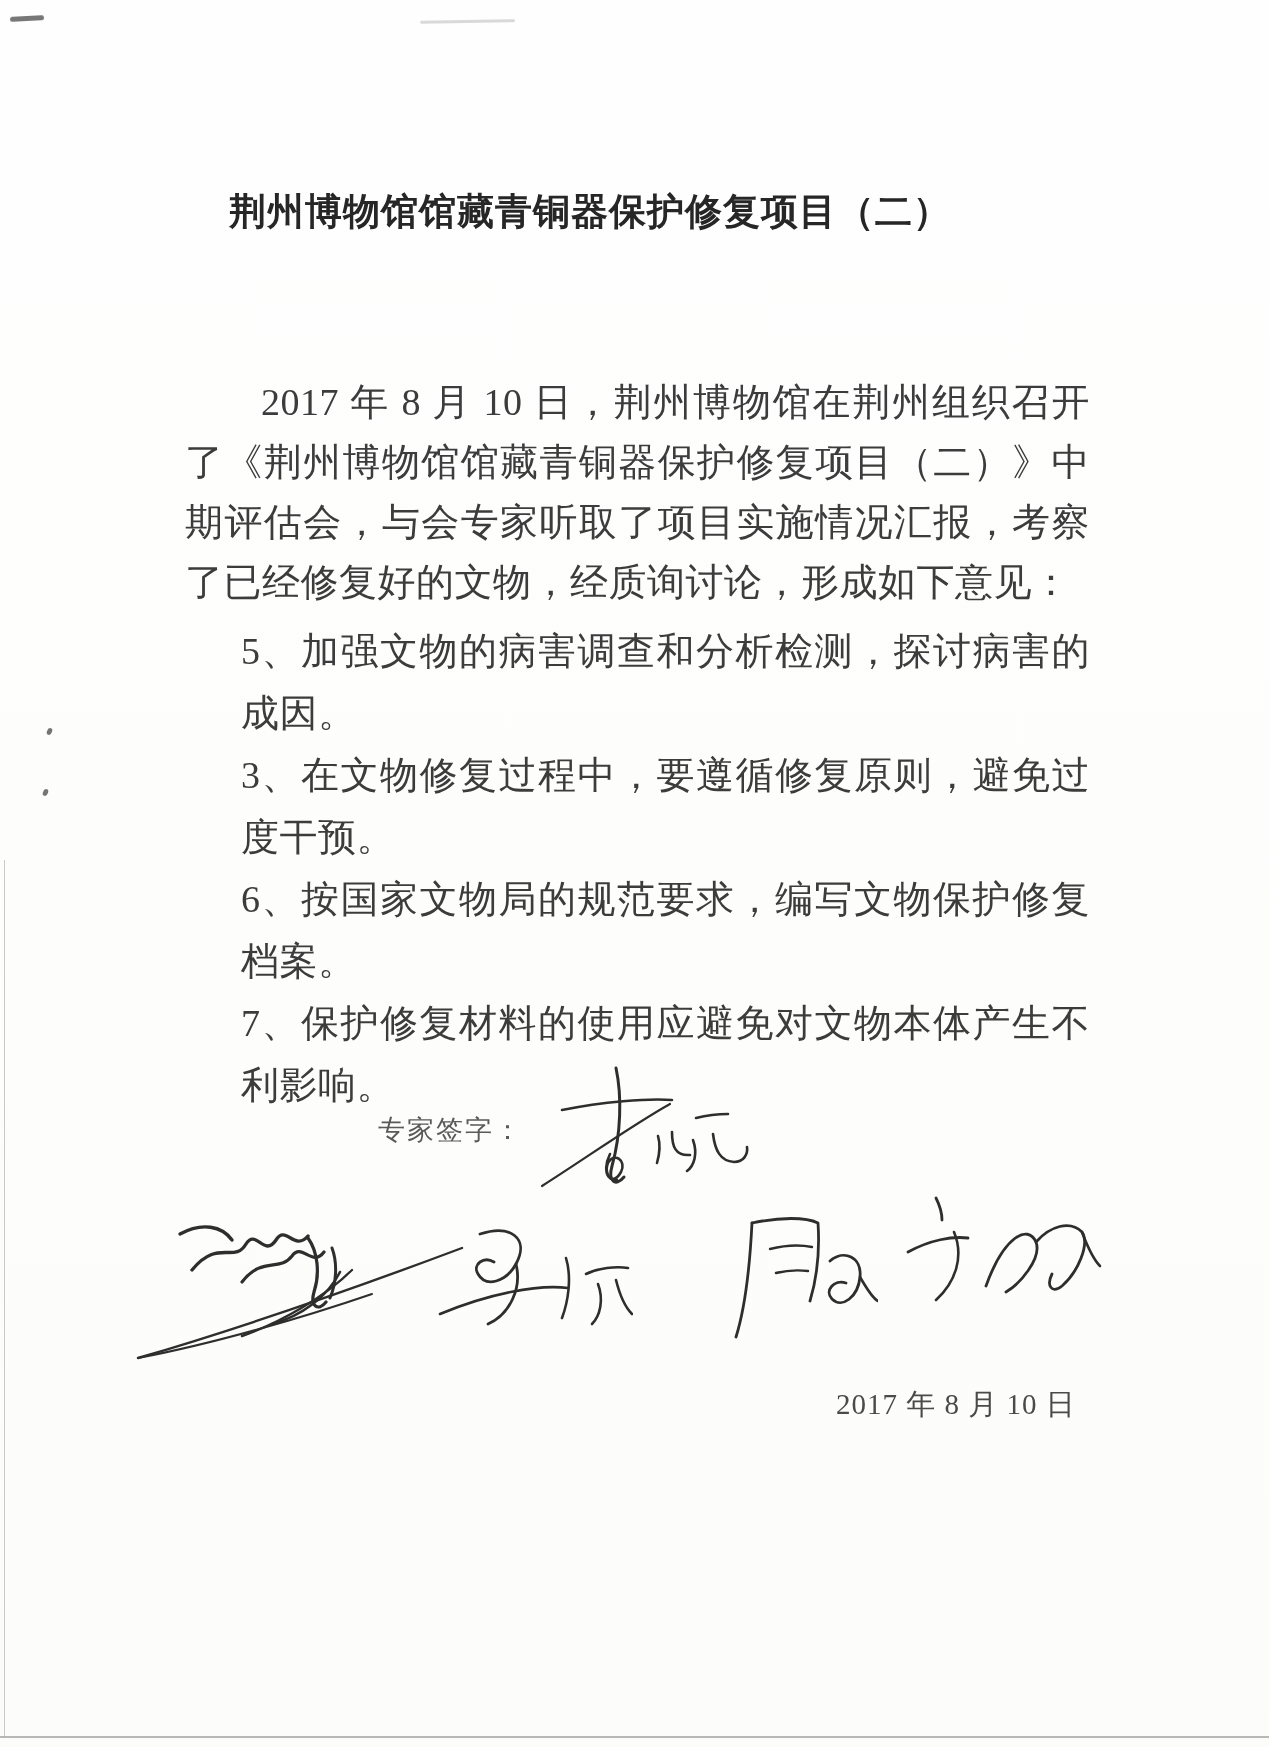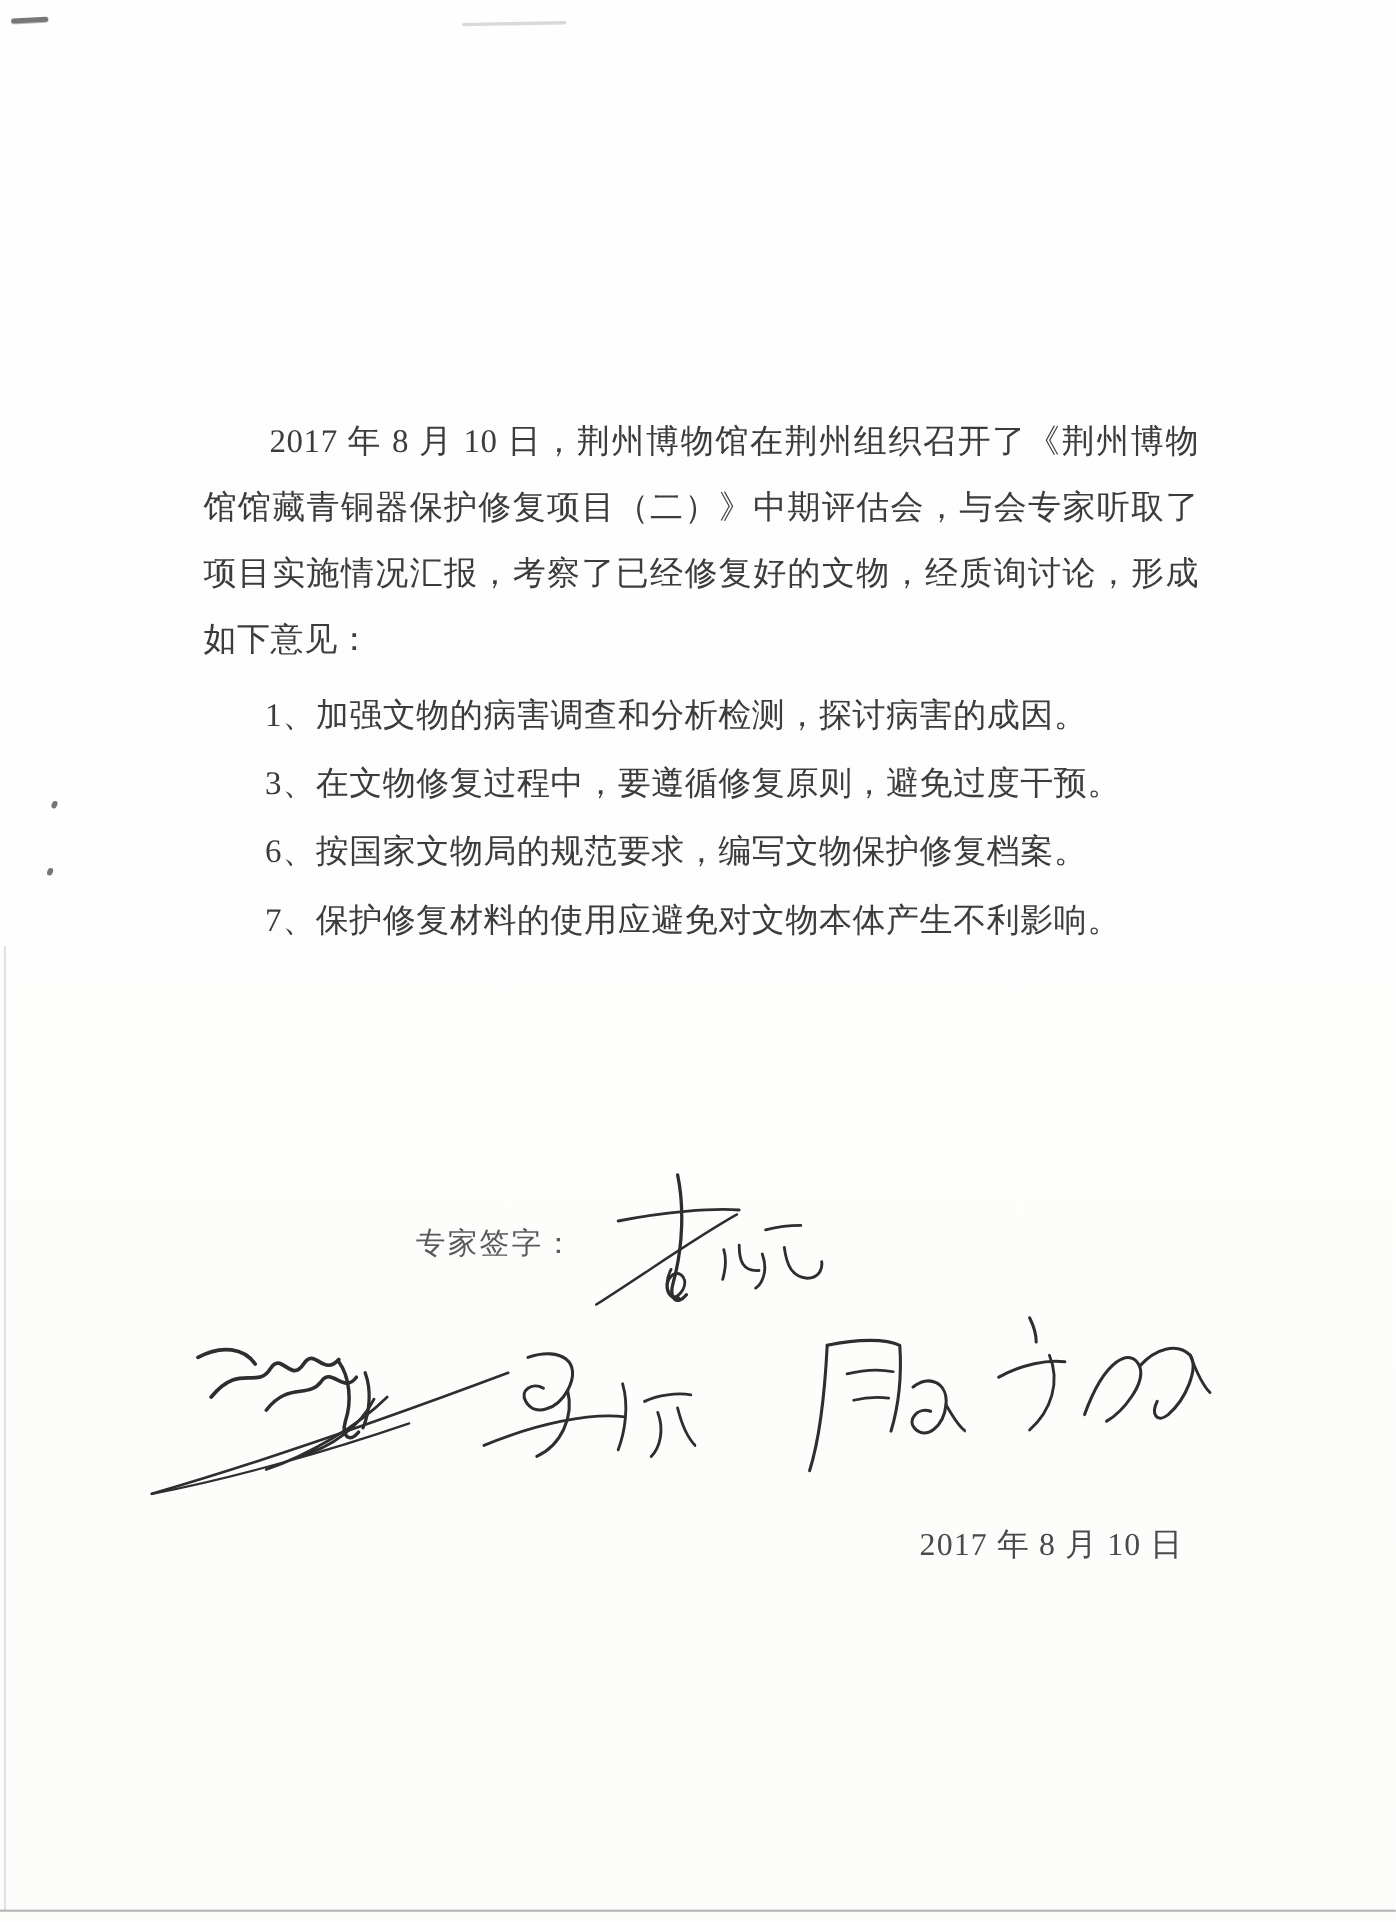--- a/index.html
+++ b/index.html
@@ -83,21 +83,21 @@
     line-height: 1.2;
     margin-top: 34px;
   }
 
   
   .body-block {
     position: absolute;
     top: 372px;
     left: 185px;
     width: 905px;
-    font-size: 30px;
+    font-size: 38px;
     line-height: 60px;
     text-align: justify;
     color: #3c3c3c;
     letter-spacing: .5px;
   }
   .para {
     text-indent: 2em;
     margin: 0;
   }
   .opinion-list {
@@ -150,26 +150,27 @@
 <div class="page">
 
   <div class="smudge-topleft"></div>
   <div class="smudge-topcenter"></div>
   <div class="speck s1"></div>
   <div class="speck s2"></div>
   <div class="scan-edge-left"></div>
   <div class="scan-edge-bottom"></div>
 
   <div class="title-block">
+    <div class="title-line1">荆州博物馆馆藏青铜器保护修复项目（二）</div>
   </div>
 
   <div class="body-block">
     <p class="para">2017 年 8 月 10 日，荆州博物馆在荆州组织召开了《荆州博物馆馆藏青铜器保护修复项目（二）》中期评估会，与会专家听取了项目实施情况汇报，考察了已经修复好的文物，经质询讨论，形成如下意见：</p>
     <div class="opinion-list">
-      <p class="opinion-item">1、加强文物的病害调查和分析检测，探讨病害的成因。</p>
+      <p class="opinion-item">5、加强文物的病害调查和分析检测，探讨病害的成因。</p>
       <p class="opinion-item">3、在文物修复过程中，要遵循修复原则，避免过度干预。</p>
       <p class="opinion-item">6、按国家文物局的规范要求，编写文物保护修复档案。</p>
       <p class="opinion-item">7、保护修复材料的使用应避免对文物本体产生不利影响。</p>
     </div>
   </div>
 
   <div class="sign-label">专家签字：</div>
 
   <div class="sig sig-1">
     <svg width="240" height="140" viewBox="0 0 240 140">

